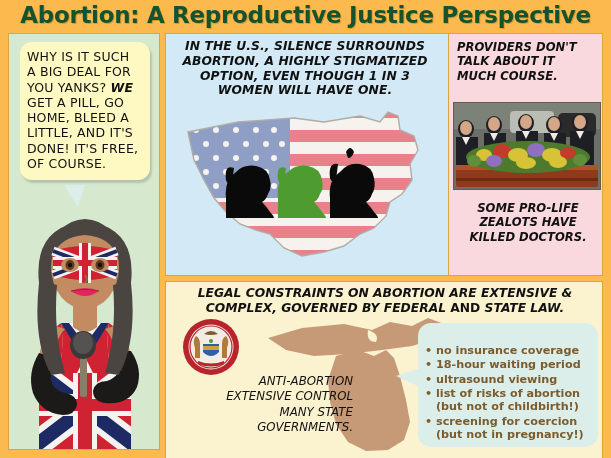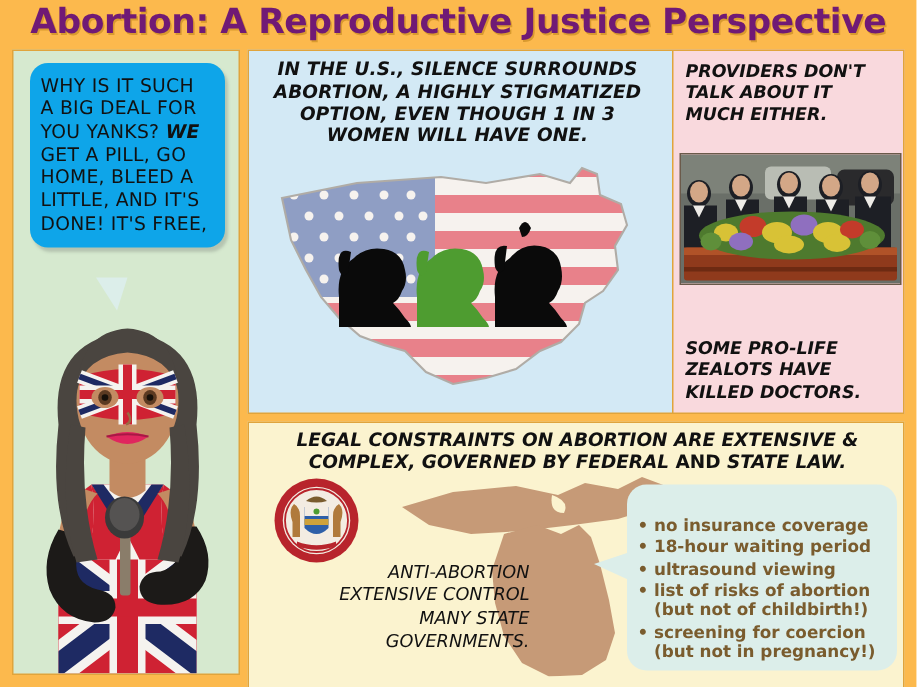--- a/index.html
+++ b/index.html
@@ -23,21 +23,21 @@
     width: 611px; height: 30px;
     display: flex;
     align-items: center;
     justify-content: center;
   }
   #title-text {
     font-family: "DejaVu Sans", sans-serif;
     font-weight: bold;
     font-size: 23px;
     letter-spacing: -0.3px;
-    color: #701a75;
+    color: #14532d;
     text-shadow: 1px 1px 0 #d99a2f;
     white-space: nowrap;
   }
 
   
   .panel {
     position: absolute;
     box-sizing: border-box;
     border: 1px solid #e0a43c;
     overflow: hidden;
@@ -46,21 +46,21 @@
   
   #panel-speaker {
     left: 8px; top: 33px;
     width: 152px; height: 417px;
     background: #d6e9cf;
   }
   #speech-bubble-1 {
     position: absolute;
     left: 11px; top: 8px;
     width: 130px;
-    background: #0ea5e9;
+    background: #fef9c3;
     border-radius: 12px;
     padding: 7px 7px 9px 7px;
     box-sizing: border-box;
     box-shadow: 2px 3px 2px rgba(120,130,120,0.35);
     z-index: 3;
   }
   .comic-text {
     font-family: "DejaVu Sans", sans-serif;
     color: #111111;
     line-height: 1.22;
@@ -140,22 +140,21 @@
     overflow: hidden;
   }
   #zealots-caption {
     position: absolute;
     left: 8px; top: 167px;
     width: 142px;
     font-size: 11.6px;
     font-style: italic;
     font-weight: bold;
     line-height: 1.25;
-    text-align: left;
-    margin-top: 24px;
+    text-align: center;
   }
 
   
   #panel-legal {
     left: 165px; top: 281px;
     width: 438px; height: 199px;
     background: #fbf3cf;
   }
   #legal-caption {
     position: absolute;
@@ -254,20 +253,21 @@
 
     <div id="speech-bubble-1">
       <div class="comic-text">
         <span>WHY IS IT SUCH</span><br>
         <span>A BIG DEAL FOR</span><br>
         <span>YOU YANKS? </span><span class="emph">WE</span><br>
         <span>GET A PILL, GO</span><br>
         <span>HOME, BLEED A</span><br>
         <span>LITTLE, AND IT'S</span><br>
         <span>DONE! IT'S FREE,</span><br>
+        <span>OF COURSE.</span>
       </div>
     </div>
 
     <svg id="woman-figure" viewBox="0 0 152 262">
 
       <path d="M30 262 L30 186 Q30 150 52 136 L100 136 Q122 150 122 186 L122 262 Z" fill="#cf2233"></path>
 
       <g clip-path="url(#dressclip)">
         <rect x="22" y="180" width="108" height="82" fill="#cf2233"></rect>
         <path d="M22 180 L130 262 M130 180 L22 262" stroke="#f5f3ef" stroke-width="26"></path>
@@ -422,21 +422,21 @@
         <path d="M164 58 Q154 56 156 72 Q158 78 162 74 Z" fill="#0a0a0a"></path>
         <path d="M172 46 Q176 38 180 46 Q178 52 174 52 Z" fill="#0a0a0a"></path>
       </g>
     </svg>
   </div>
 
   <div class="panel" id="panel-providers">
     <div id="providers-caption" class="comic-text">
       <span>PROVIDERS DON'T</span><br>
       <span>TALK ABOUT IT</span><br>
-      <span>MUCH EITHER.</span>
+      <span>MUCH COURSE.</span>
     </div>
 
     <div id="funeral-photo">
       <svg viewBox="0 0 146 86" width="146" height="86">
         <rect x="0" y="0" width="146" height="86" fill="#6a6f68"></rect>
         <rect x="0" y="0" width="146" height="26" fill="#7d8279"></rect>
 
         <rect x="56" y="8" width="44" height="22" rx="4" fill="#b9bdb4"></rect>
         <rect x="104" y="10" width="38" height="24" rx="5" fill="#2a2a2c"></rect>
 

